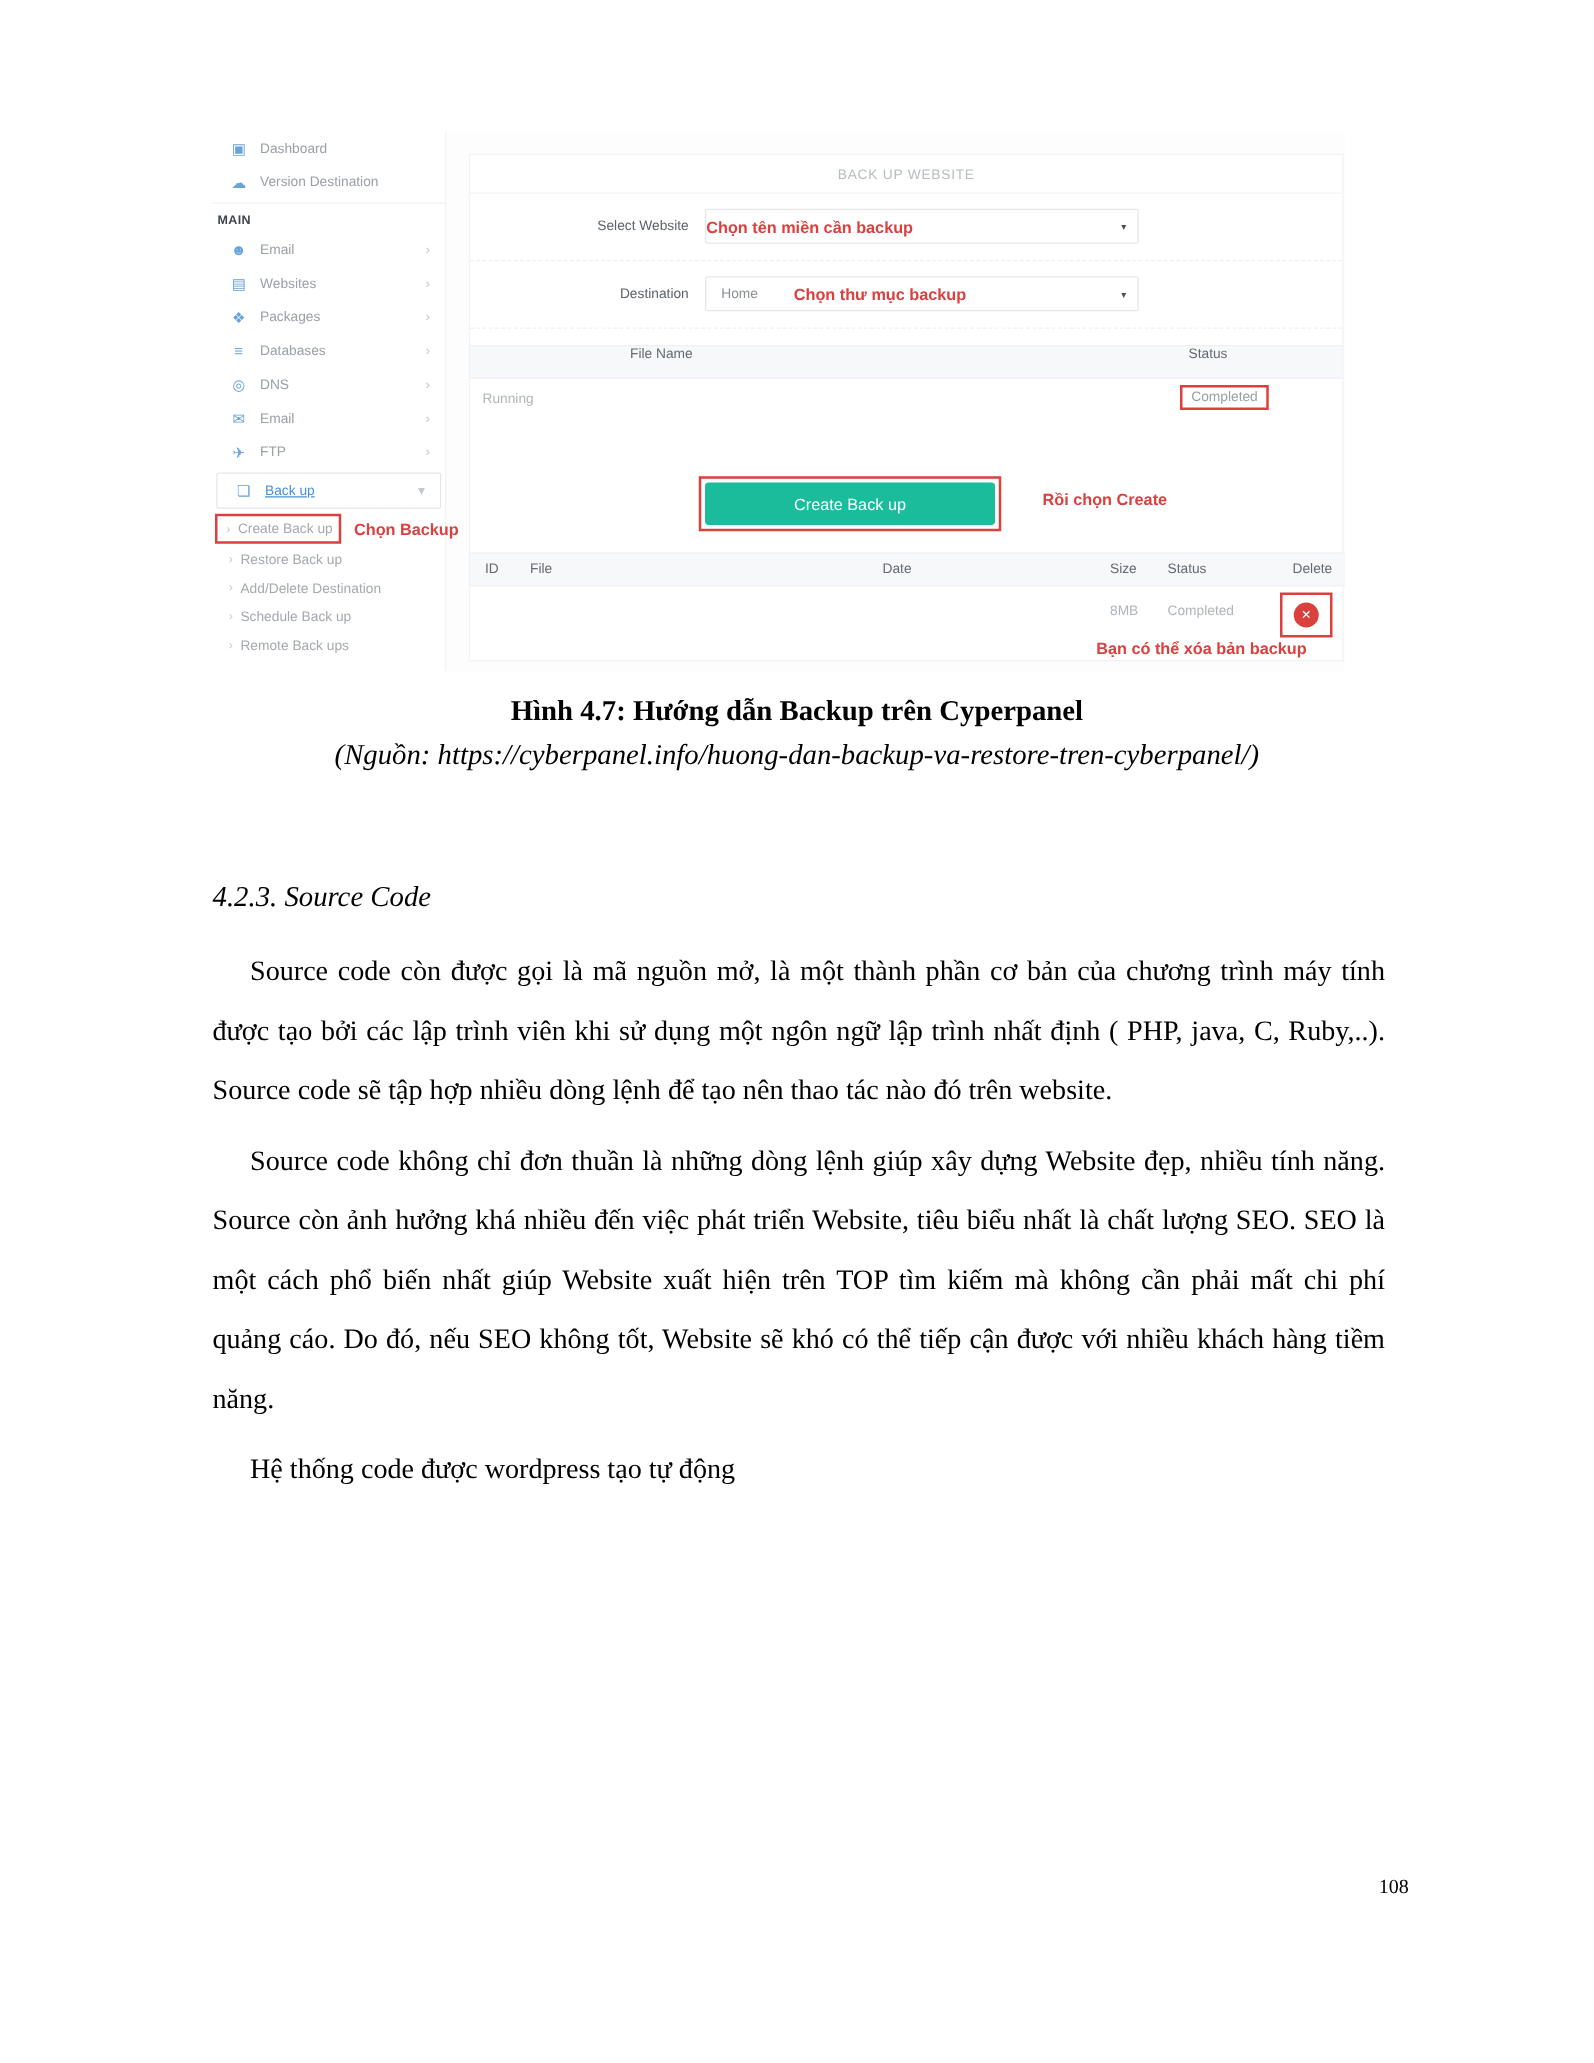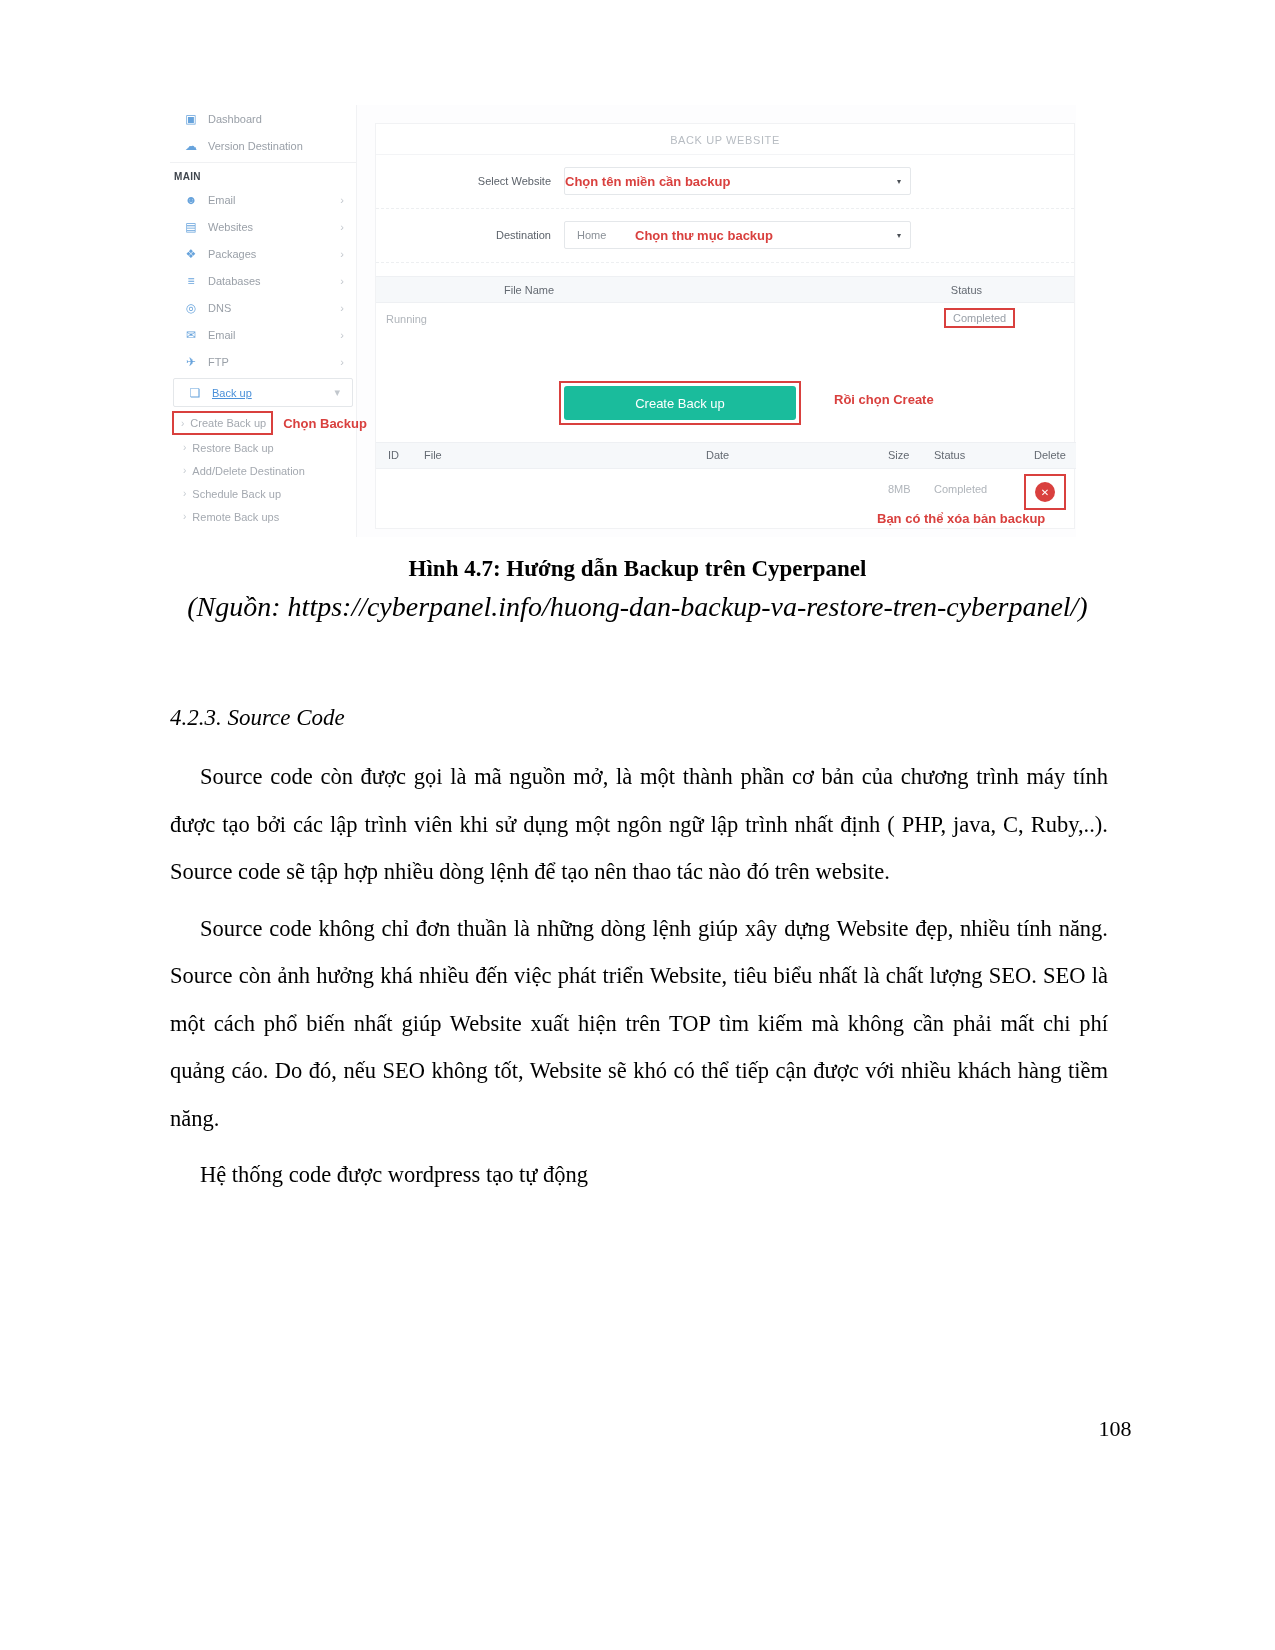--- a/index.html
+++ b/index.html
@@ -49,21 +49,21 @@
   .select-box {
     position:absolute; left:188px; top:12px; width:347px; height:28px;
     border:1px solid #e4e7ea; border-radius:2px; background:#fff;
     display:flex; align-items:center; box-sizing:border-box;
   }
   .select-red { flex:1; text-align:left; color:#d9403e; font-weight:bold; font-size:13px; }
   .select-plain { font-size:11px; color:#8a9097; padding-left:12px; min-width:58px; }
   .select-caret { position:absolute; right:9px; font-size:8px; color:#4a4f55; }
 
   .t-head {
-    display:flex; align-items:center; height:25px; background:#f6f8fa;
+    display:flex; align-items:flex-start; height:25px; background:#f6f8fa;
     border-top:1px solid #eef0f3; border-bottom:1px solid #eef0f3;
     font-size:11px; color:#646a72;
   }
   .t1 { position:absolute; left:0; top:152px; width:100%; }
   .t1 .h-file { margin-left:128px; }
   .t1 .h-status { margin-left:auto; margin-right:92px; }
   .t1-row { position:relative; height:34px; }
   .t1-file { position:absolute; left:10px; top:10px; font-size:11px; color:#b0b5bb; }
   .status-boxed {
     position:absolute; left:568px; top:5px; border:2px solid #d9403e;
@@ -91,29 +91,29 @@
   }
   .delete-circle {
     width:20px; height:20px; border-radius:50%; background:#d9403e; color:#fff;
     font-size:10px; display:flex; align-items:center; justify-content:center;
   }
   .note-delete { position:absolute; left:486px; top:42px; }
 
   
   .caption { position:absolute; top:556px; left:0; width:1275px; text-align:center; color:#000; }
   .caption-title { font-size:23px; font-weight:bold; }
-  .caption-source { font-size:28px; font-style:italic; margin-top:9px; }
+  .caption-source { font-size:23px; font-style:italic; margin-top:9px; }
 
   
   .doc { position:absolute; left:170px; top:705px; width:938px; color:#000; }
   .doc-heading { font-size:23px; font-style:italic; margin:0 0 22px 0; }
   .doc p { font-size:22.5px; line-height:47.5px; text-align:justify; text-indent:30px; margin:0 0 9px 0; }
   .doc p.p-last { text-align:left; }
 
-  .page-number { position:absolute; left:1080px; top:1416px; width:70px; text-align:center; font-size:22px; }
+  .page-number { position:absolute; left:1080px; top:1501px; width:70px; text-align:center; font-size:16px; }
 </style>
 </head>
 <body>
 
 <div class="figure">
 
   <div class="sidebar">
 
     <div class="side-item">
       <span class="ic">▣</span>

